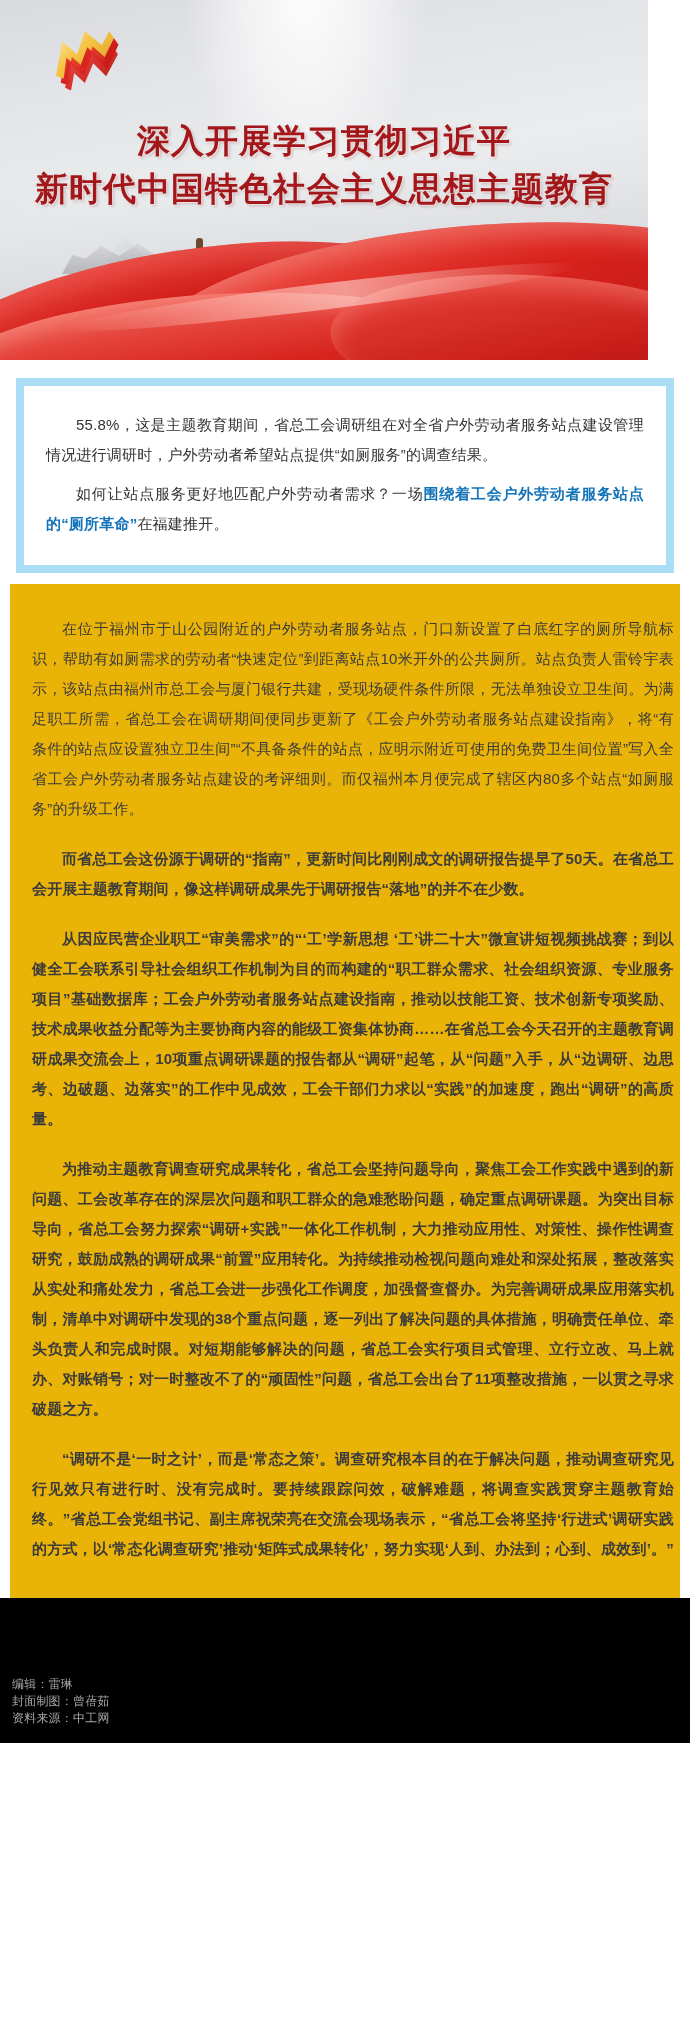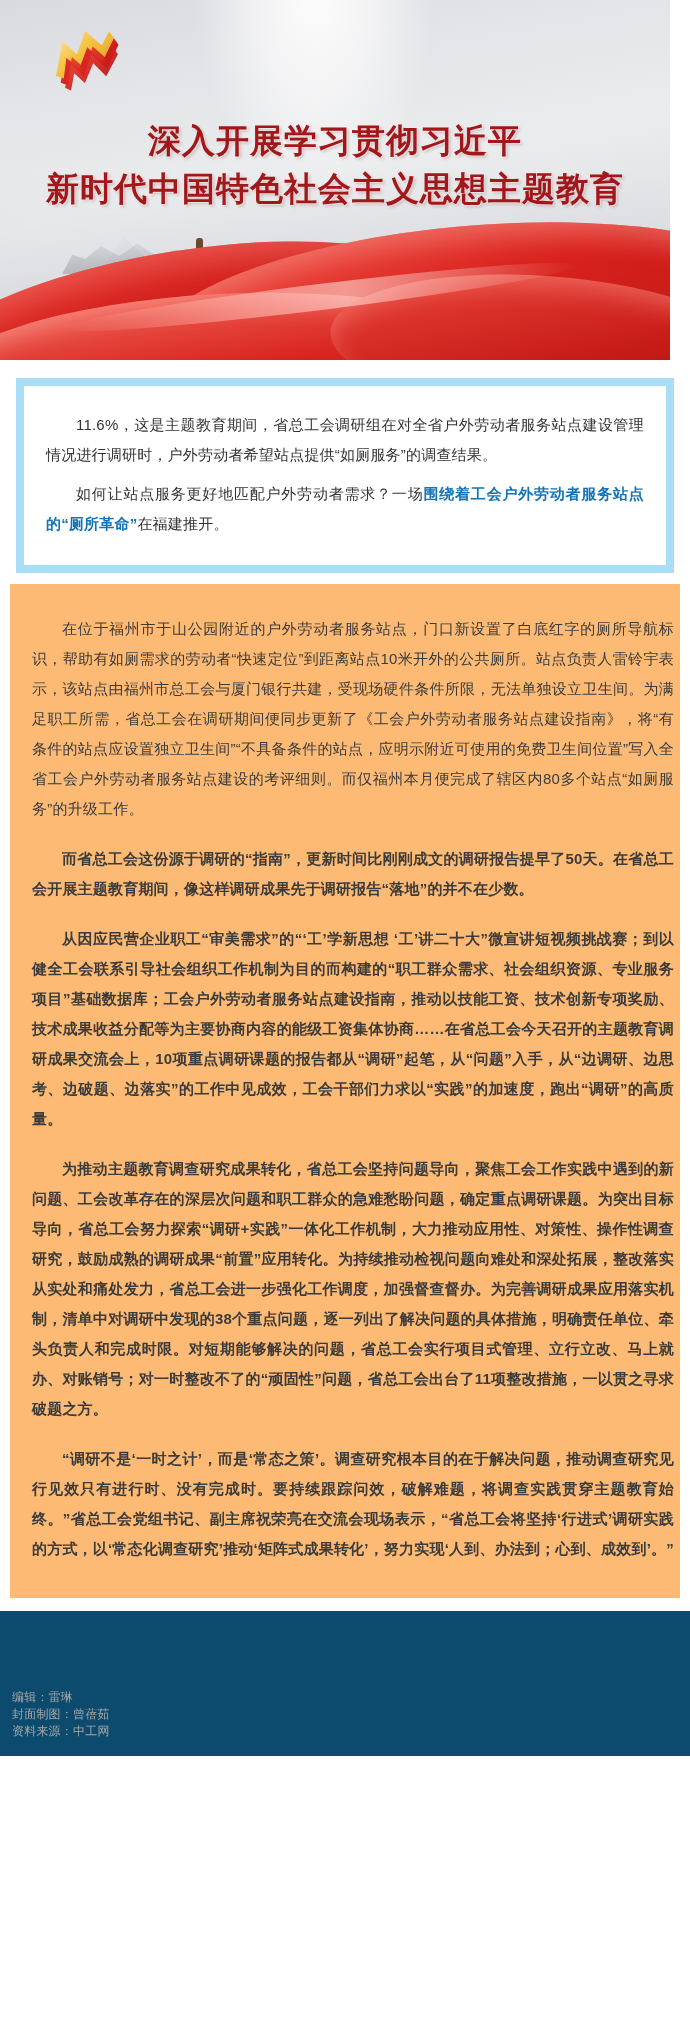--- a/index.html
+++ b/index.html
@@ -9,26 +9,27 @@
   }
   body {
     width: 690px;
     font-family: "Liberation Sans", "DejaVu Sans", sans-serif;
     -webkit-font-smoothing: antialiased;
   }
 
   
   .banner {
     position: relative;
-    width: 670px;
+    width: 600px;
     height: 360px;
     overflow: hidden;
     background:
       radial-gradient(ellipse 170px 300px at 47% -6%, rgba(255,255,255,0.98) 0%, rgba(255,255,255,0.55) 38%, rgba(255,255,255,0) 72%),
       linear-gradient(170deg, #d9dade 0%, #e3e4e7 22%, #ebeced 48%, #e0e1e4 72%, #d4d6da 100%);
+    padding-left: 48px;
   }
   
   .banner-mtn {
     position: absolute;
     left: 0; bottom: 0;
     width: 690px; height: 190px;
     background:
       linear-gradient(to top, rgba(188,192,198,0.55) 0%, rgba(205,208,214,0.30) 45%, rgba(255,255,255,0) 100%);
   }
   .banner-mtn::before {
@@ -154,39 +155,39 @@
     letter-spacing: 0.2px;
   }
   .quote-p + .quote-p { margin-top: 9px; }
   .hl-blue {
     color: #1273b8;
     font-weight: bold;
   }
 
   
   .article {
-    margin: 11px 10px 13px 10px;
-    background: #fdba74;
+    margin: 11px 10px 0 10px;
+    background: #eab308;
     padding: 30px 6px 34px 22px;
     box-sizing: border-box;
   }
   .para {
     margin: 0;
     color: #3b3b3b;
     font-size: 15px;
     line-height: 30px;
     text-align: justify;
     text-indent: 2em;
     letter-spacing: 0.2px;
   }
   .para + .para { margin-top: 20px; font-weight: bold; }
 
   
   .credits {
-    background: #0c4a6e;
+    background: #000000;
     padding: 78px 0 16px 12px;
   }
   .credit-line {
     color: #a6a6a6;
     font-size: 12px;
     line-height: 17px;
     letter-spacing: 0.2px;
   }
 </style>
 </head>
@@ -228,21 +229,21 @@
     <div class="ribbon r1"></div>
     <div class="ribbon r2"></div>
     <div class="ribbon r3"></div>
     <div class="ribbon r4"></div>
     <div class="r-hl"></div>
   </div>
 </div>
 
 <div class="quote-outer">
   <div class="quote-inner">
-    <p class="quote-p">11.6%，这是主题教育期间，省总工会调研组在对全省户外劳动者服务站点建设管理情况进行调研时，户外劳动者希望站点提供“如厕服务”的调查结果。</p>
+    <p class="quote-p">55.8%，这是主题教育期间，省总工会调研组在对全省户外劳动者服务站点建设管理情况进行调研时，户外劳动者希望站点提供“如厕服务”的调查结果。</p>
     <p class="quote-p"><span>如何让站点服务更好地匹配户外劳动者需求？一场</span><span class="hl-blue">围绕着工会户外劳动者服务站点的“厕所革命”</span><span>在福建推开。</span></p>
   </div>
 </div>
 
 <div class="article">
   <p class="para">在位于福州市于山公园附近的户外劳动者服务站点，门口新设置了白底红字的厕所导航标识，帮助有如厕需求的劳动者“快速定位”到距离站点10米开外的公共厕所。站点负责人雷铃宇表示，该站点由福州市总工会与厦门银行共建，受现场硬件条件所限，无法单独设立卫生间。为满足职工所需，省总工会在调研期间便同步更新了《工会户外劳动者服务站点建设指南》，将“有条件的站点应设置独立卫生间”“不具备条件的站点，应明示附近可使用的免费卫生间位置”写入全省工会户外劳动者服务站点建设的考评细则。而仅福州本月便完成了辖区内80多个站点“如厕服务”的升级工作。</p>
   <p class="para">而省总工会这份源于调研的“指南”，更新时间比刚刚成文的调研报告提早了50天。在省总工会开展主题教育期间，像这样调研成果先于调研报告“落地”的并不在少数。</p>
   <p class="para">从因应民营企业职工“审美需求”的“‘工’学新思想 ‘工’讲二十大”微宣讲短视频挑战赛；到以健全工会联系引导社会组织工作机制为目的而构建的“职工群众需求、社会组织资源、专业服务项目”基础数据库；工会户外劳动者服务站点建设指南，推动以技能工资、技术创新专项奖励、技术成果收益分配等为主要协商内容的能级工资集体协商……在省总工会今天召开的主题教育调研成果交流会上，10项重点调研课题的报告都从“调研”起笔，从“问题”入手，从“边调研、边思考、边破题、边落实”的工作中见成效，工会干部们力求以“实践”的加速度，跑出“调研”的高质量。</p>
   <p class="para">为推动主题教育调查研究成果转化，省总工会坚持问题导向，聚焦工会工作实践中遇到的新问题、工会改革存在的深层次问题和职工群众的急难愁盼问题，确定重点调研课题。为突出目标导向，省总工会努力探索“调研+实践”一体化工作机制，大力推动应用性、对策性、操作性调查研究，鼓励成熟的调研成果“前置”应用转化。为持续推动检视问题向难处和深处拓展，整改落实从实处和痛处发力，省总工会进一步强化工作调度，加强督查督办。为完善调研成果应用落实机制，清单中对调研中发现的38个重点问题，逐一列出了解决问题的具体措施，明确责任单位、牵头负责人和完成时限。对短期能够解决的问题，省总工会实行项目式管理、立行立改、马上就办、对账销号；对一时整改不了的“顽固性”问题，省总工会出台了11项整改措施，一以贯之寻求破题之方。</p>
   <p class="para">“调研不是‘一时之计’，而是‘常态之策’。调查研究根本目的在于解决问题，推动调查研究见行见效只有进行时、没有完成时。要持续跟踪问效，破解难题，将调查实践贯穿主题教育始终。”省总工会党组书记、副主席祝荣亮在交流会现场表示，“省总工会将坚持‘行进式’调研实践的方式，以‘常态化调查研究’推动‘矩阵式成果转化’，努力实现‘人到、办法到；心到、成效到’。”</p>

